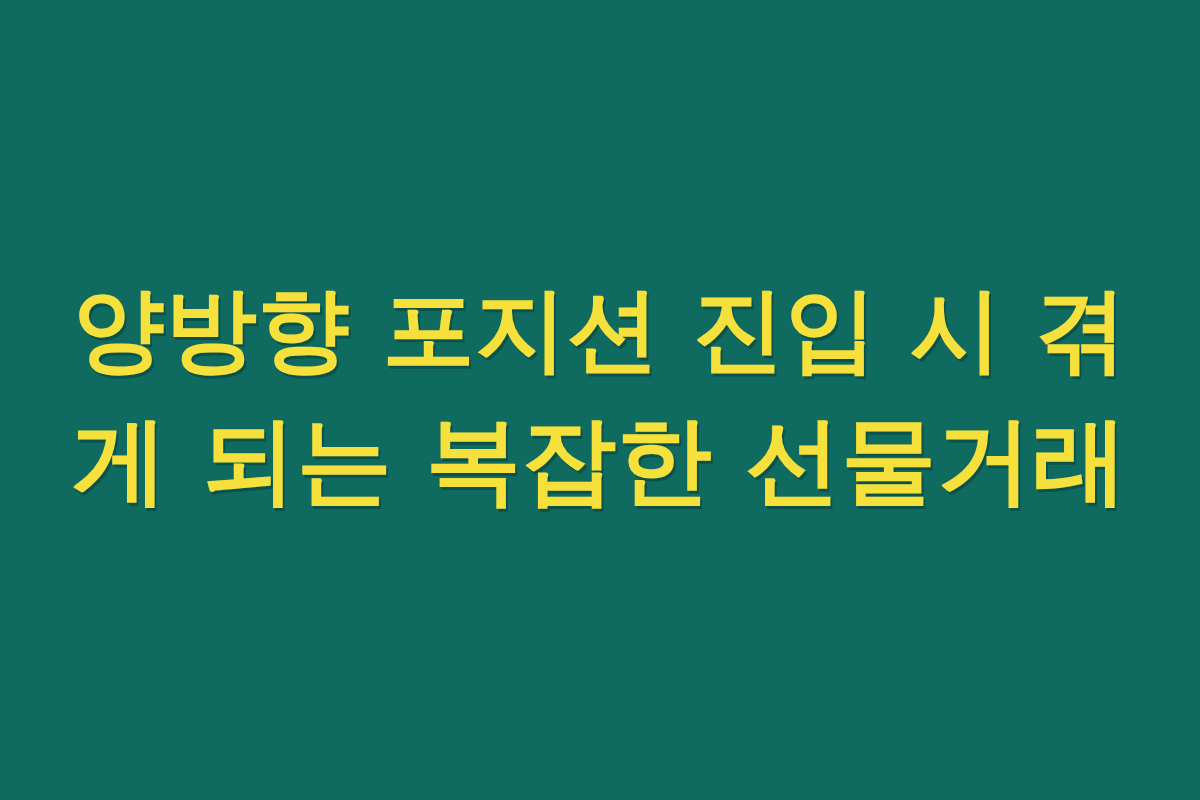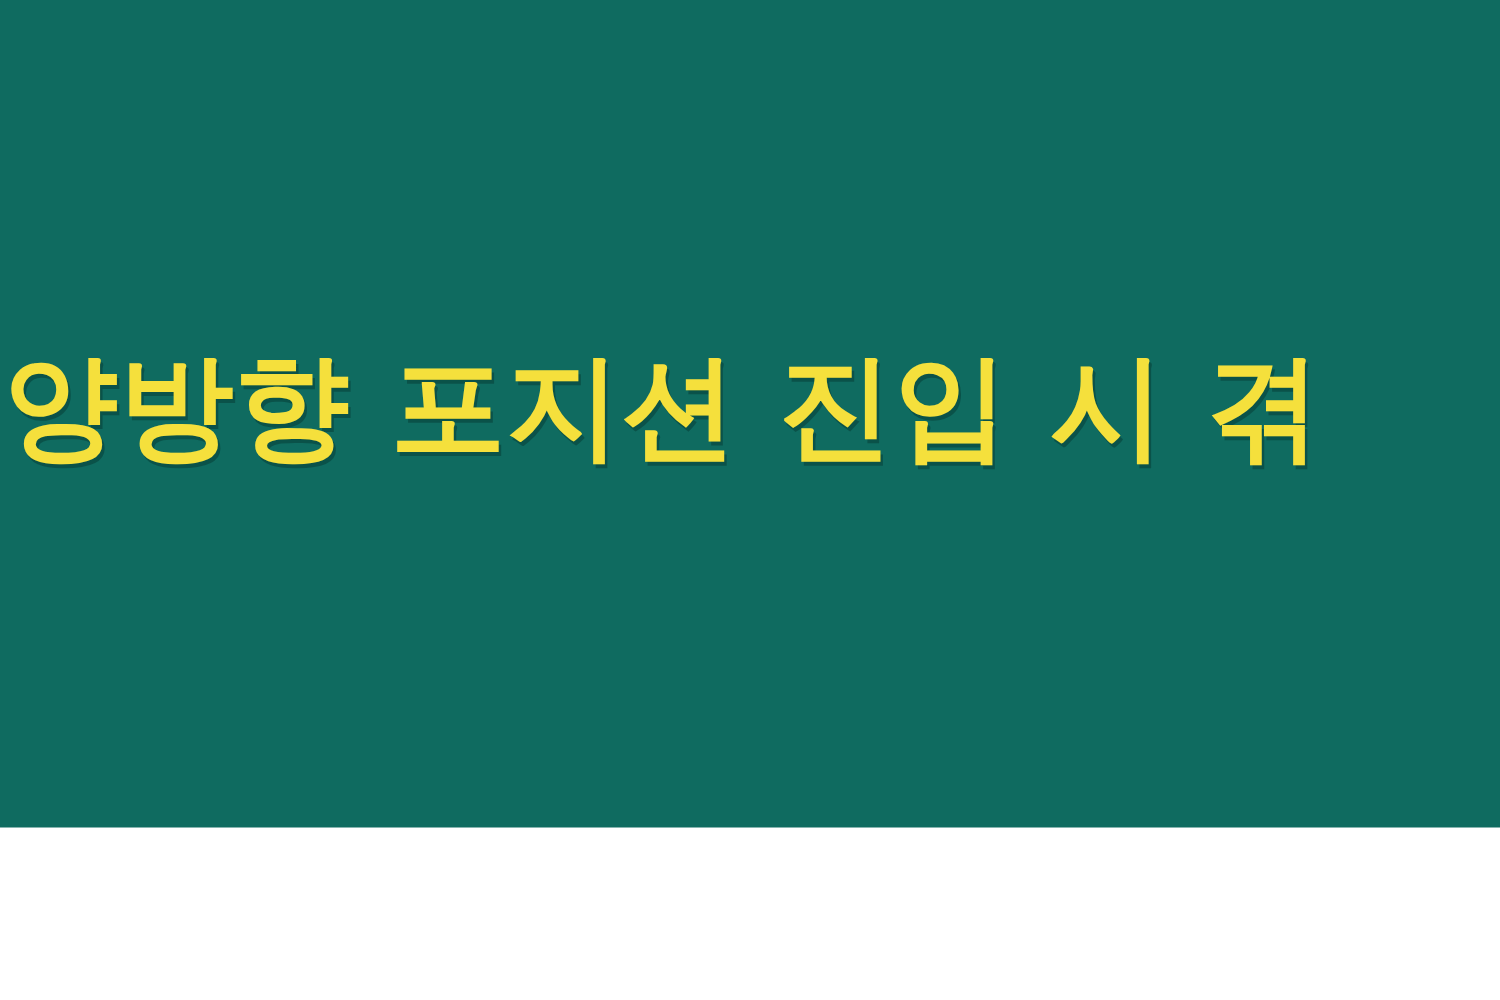--- a/index.html
+++ b/index.html
@@ -11,24 +11,25 @@
   body {
     width: 1200px;
     height: 800px;
     overflow: hidden;
     font-family: "DejaVu Sans", "Liberation Sans", sans-serif;
   }
 
   #banner {
     position: relative;
     width: 1200px;
-    height: 662px;
+    height: 800px;
     box-sizing: border-box;
     display: flex;
     align-items: center;
+    justify-content: center;
     background: #0f6b60;
   }
 
   #title-block {
     width: 1060px;
     text-align: center;
     margin-top: -10px;
   }
 
   .title-line {
@@ -46,14 +47,15 @@
   .title-line.line-1 { font-size: 104px; }
   .title-line.line-2 { font-size: 104px; }
   .title-line.line-3 { font-size: 104px; }
 </style>
 </head>
 <body>
 
 <div id="banner" style="background: rgb(15, 107, 96);">
   <div id="title-block">
     <span class="title-line line-1" style="color: rgb(245, 224, 60); text-shadow: rgba(8, 62, 55, 0.55) 2px 3px 0px; font-size: 92px;">양방향 포지션 진입 시 겪</span>
+    <span class="title-line line-2" style="color: rgb(245, 224, 60); text-shadow: rgba(8, 62, 55, 0.55) 2px 3px 0px; font-size: 95px;">게 되는 복잡한 선물거래</span>
   </div>
 </div>
 
 </body></html>

